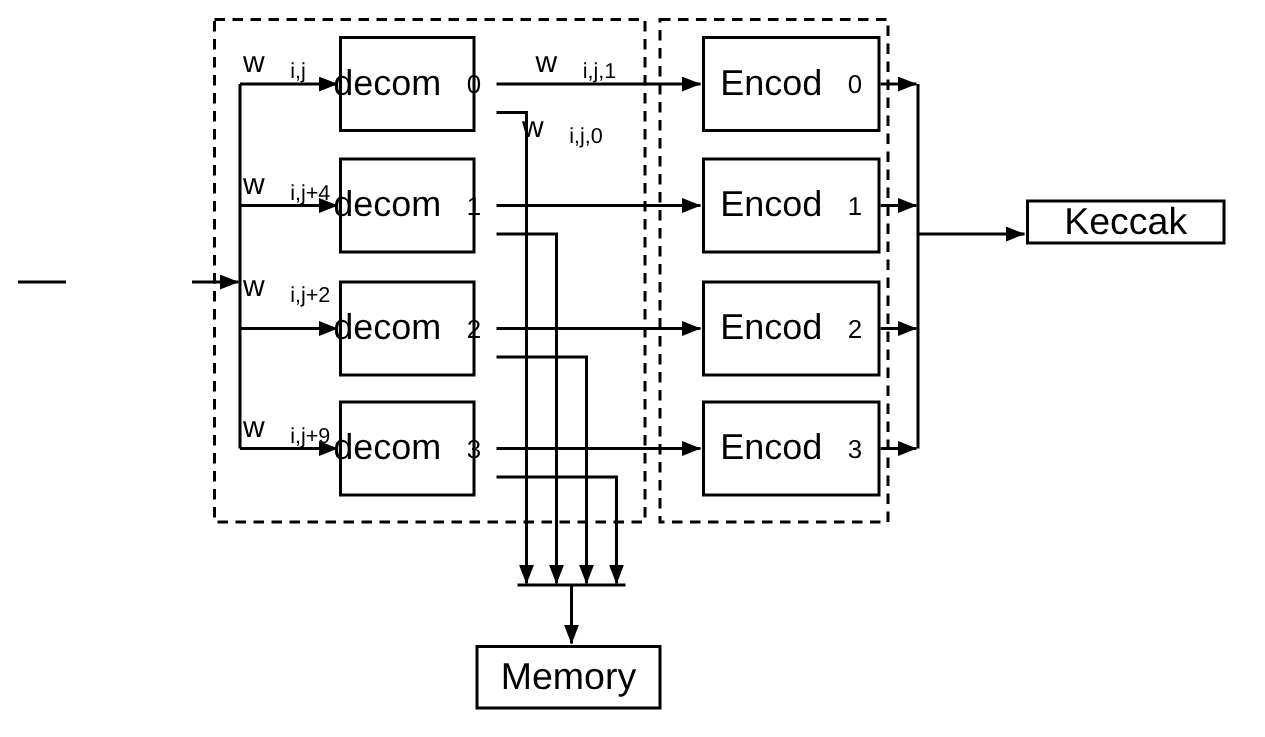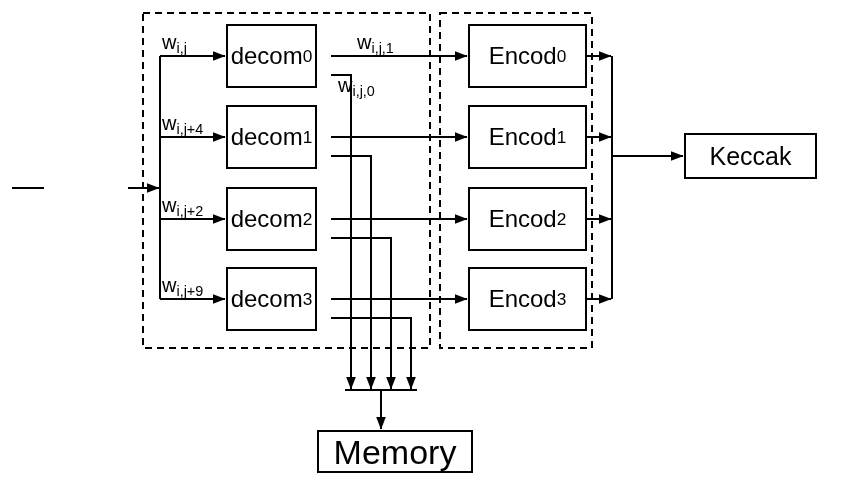--- a/index.html
+++ b/index.html
@@ -6,40 +6,40 @@
   .stage{
     position:relative;width:843px;height:491px;background:#ffffff;overflow:hidden;
     font-family:"Liberation Sans", sans-serif;color:#000000;
   }
   .stage svg{position:absolute;left:0;top:0;}
   .block{
     position:absolute;box-sizing:border-box;background:#ffffff;border:2px solid #000000;
     display:flex;align-items:center;justify-content:center;
     font-size:24px;line-height:1;white-space:nowrap;
   }
-  .block sub, .wlab sub{font-size:0.72em;line-height:0;vertical-align:-0.28em;letter-spacing:0;}
+  .block sub, .wlab sub{font-size:0.72em;line-height:0;vertical-align:-0.28em;letter-spacing:0;margin-left:17px;}
   .decom{left:226px;width:91px;height:64px;}
   .encod{left:468px;width:119px;height:64px;}
   .decom-0{top:24px;}  .encod-0{top:24px;}
   .decom-1{top:105px;} .encod-1{top:105px;}
   .decom-2{top:187px;} .encod-2{top:187px;}
   .decom-3{top:267px;} .encod-3{top:267px;}
-  .keccak{left:684px;top:133px;width:133px;height:46px;font-size:25px;}
-  .memory{left:317px;top:430px;width:156px;height:43px;font-size:34px;}
+  .keccak{left:684px;top:133px;width:133px;height:30px;font-size:25px;}
+  .memory{left:317px;top:430px;width:124px;height:43px;font-size:25px;}
   .wlab{
     position:absolute;font-size:20px;line-height:1.1;white-space:nowrap;
     background:transparent;
   }
   .wlab-in{left:162px;}
   .wlab-in-0{top:31px;}
   .wlab-in-1{top:112px;}
-  .wlab-in-2{top:194px;}
+  .wlab-in-2{top:180px;}
   .wlab-in-3{top:274px;}
   .wlab-out-1{left:357px;top:31px;text-align:center;}
-  .wlab-out-0{left:338px;top:74px;}
+  .wlab-out-0{left:348px;top:74px;}
   .coeff-label{
     position:absolute;left:45px;top:175px;width:86px;text-align:center;
     font-size:24px;line-height:1.1;white-space:nowrap;
   }
 </style>
 </head>
 <body>
 
 <div class="stage">
 

